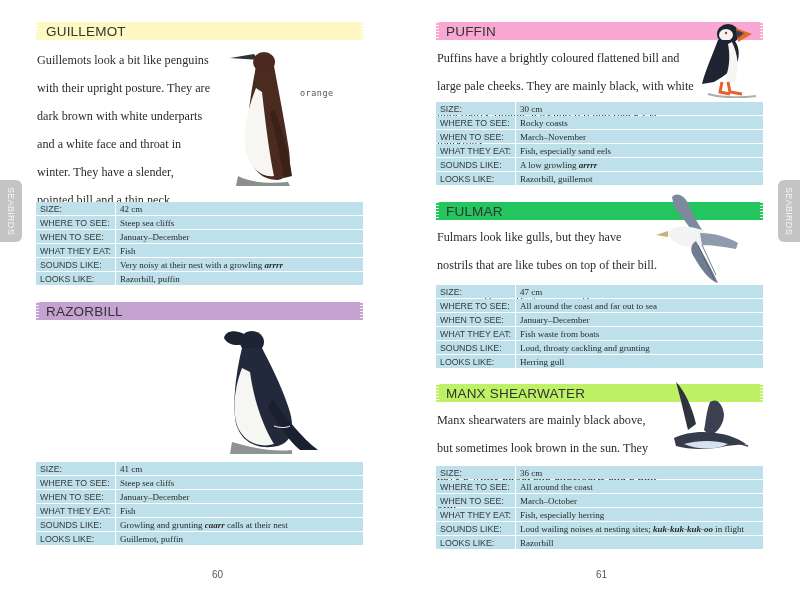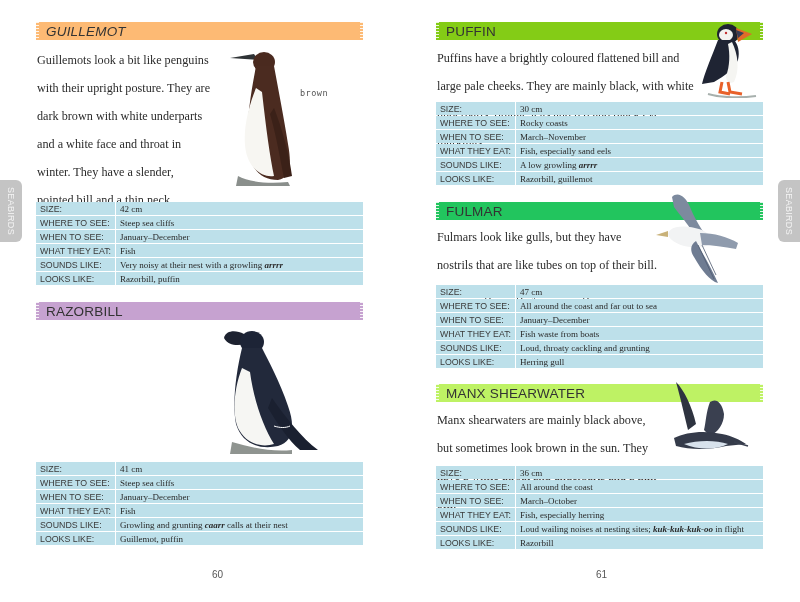--- a/index.html
+++ b/index.html
@@ -35,34 +35,34 @@
 </style>
 </head>
 <body>
 
 <div class="page left">
 
   <div class="side-tab left">
     <span>SEABIRDS</span>
   </div>
 
-  <div class="header" style="left:36px;top:22px;width:327px;background:#fdba74;font-style:italic;">
+  <div class="header" style="left:36px;top:22px;width:327px;background:#fef9c3;">
     <span class="ttl">GUILLEMOT</span>
   </div>
   <div class="desc" style="left:37px;top:46px;width:175px;">Guillemots look a bit like penguins with their upright posture. They are dark brown with white underparts and a white face and throat in winter. They have a slender, pointed bill and a thin neck.</div>
 
   <svg class="bird" style="left:228px;top:48px;" width="70" height="140" viewBox="0 0 70 140">
     <path d="M2 10 L26 6 L30 12 Z" fill="#2f3336"></path>
     <ellipse cx="36" cy="14" rx="11" ry="10" fill="#4a2a1f"></ellipse>
     <path d="M28 18 C24 40 18 70 20 100 C22 122 34 132 50 132 C62 130 64 118 60 96 C56 70 50 40 46 18 Z" fill="#4b2b20"></path>
     <path d="M28 40 C20 60 14 84 18 104 C22 122 36 130 46 128 C42 110 38 80 34 44 Z" fill="#f7f6f2"></path>
     <path d="M46 60 C54 80 62 110 64 128 L56 130 C52 110 48 86 42 66 Z" fill="#3b2118"></path>
     <path d="M10 128 C20 134 40 136 60 134 L62 138 L8 138 Z" fill="#8a8f8c"></path>
   </svg>
-  <div class="annot" style="left:300px;top:88px;">brown</div>
+  <div class="annot" style="left:300px;top:88px;">orange</div>
 
   <table class="facts" style="left:36px;top:201px;width:327px;">
     <tbody>
         <tr>
           <td class="lbl" style="width:70px;">SIZE:</td>
           <td class="val">42 cm</td>
         </tr>
     <tr>
           <td class="lbl">WHERE TO SEE:</td>
           <td class="val">Steep sea cliffs</td>
@@ -131,21 +131,21 @@
 
   <div class="pagenum" style="left:212px;">60</div>
 </div>
 
 <div class="page right">
 
   <div class="side-tab right">
     <span>SEABIRDS</span>
   </div>
 
-  <div class="header" style="left:36px;top:22px;width:327px;background:#84cc16;">
+  <div class="header" style="left:36px;top:22px;width:327px;background:#f9a8d4;">
     <span class="ttl">PUFFIN</span>
   </div>
   <div class="desc" style="left:37px;top:44px;width:260px;">Puffins have a brightly coloured flattened bill and large pale cheeks. They are mainly black, with white underparts, orange legs and red and black eye markings.</div>
 
   <svg class="bird" style="left:298px;top:20px;" width="62" height="78" viewBox="0 0 62 78">
     <ellipse cx="30" cy="14" rx="11" ry="10" fill="#1e2330"></ellipse>
     <ellipse cx="28" cy="15" rx="7" ry="6" fill="#f3f3f0"></ellipse>
     <circle cx="28" cy="13" r="1.2" fill="#c23030"></circle>
     <path d="M38 8 L54 14 L40 22 Z" fill="#e06a2a"></path>
     <path d="M38 10 L46 13 L40 18 Z" fill="#3a3d55"></path>

